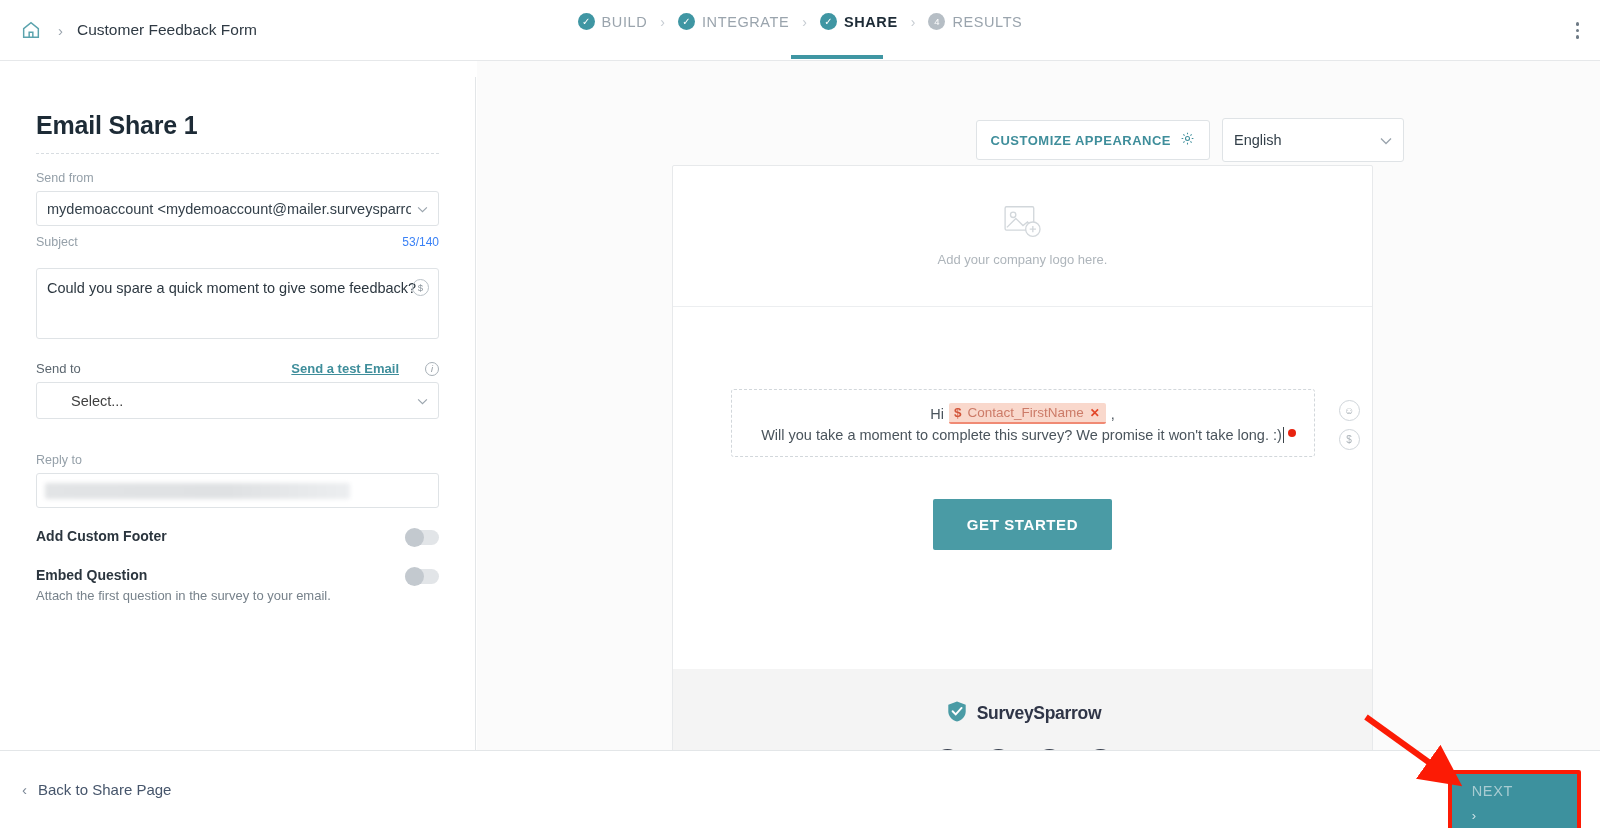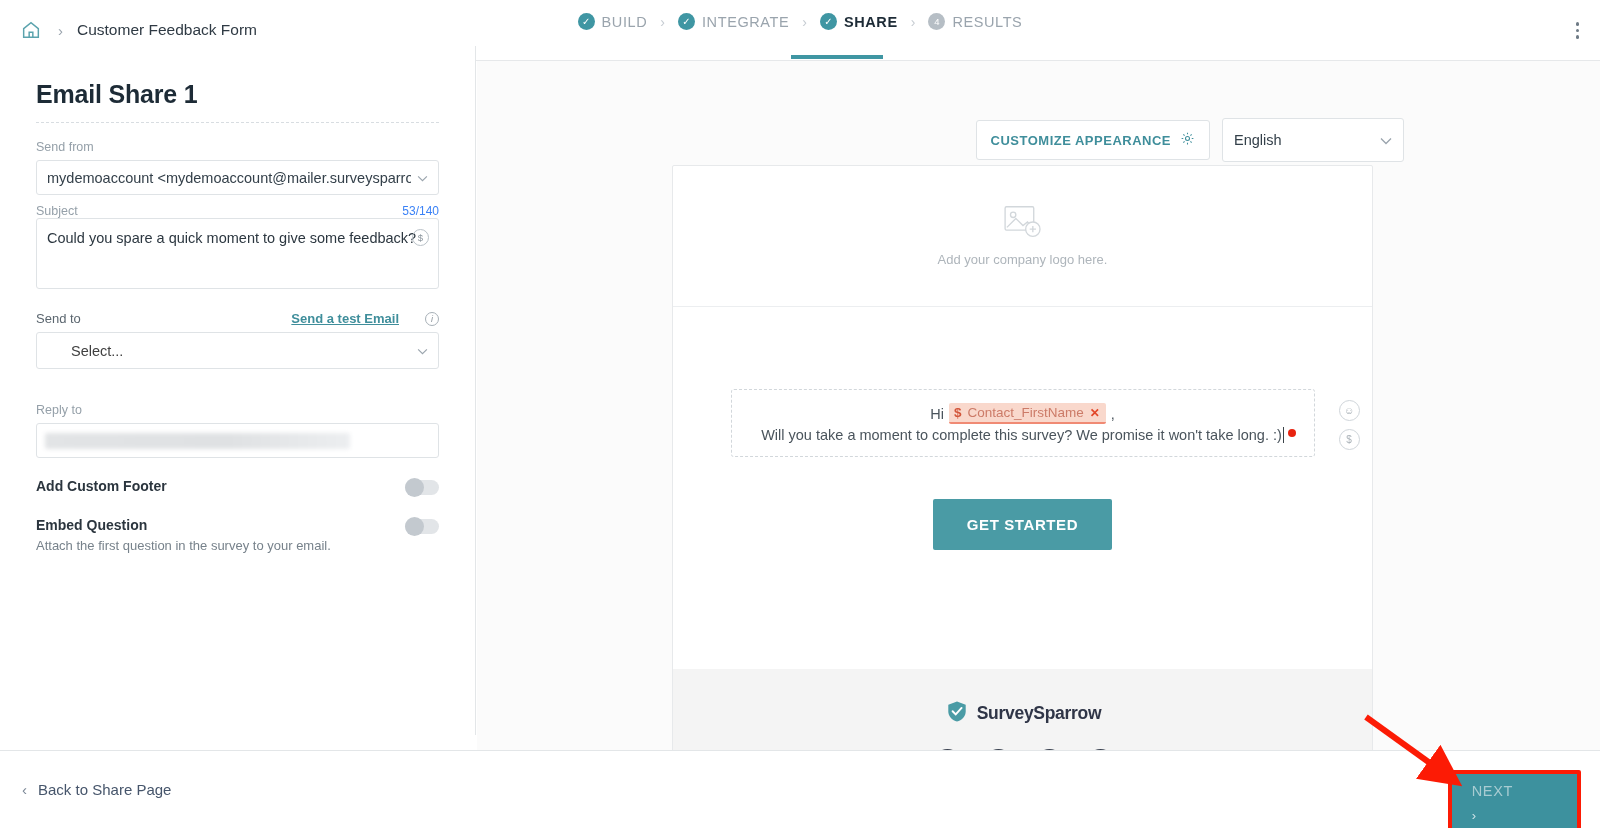--- a/index.html
+++ b/index.html
@@ -41,41 +41,41 @@
   }
   .kebab {
     position: absolute; right: 18px; top: 19px;
     display: flex; flex-direction: column; gap: 3px; align-items: center;
     padding: 3px;
   }
   .kebab i { width: 3.5px; height: 3.5px; background: #6e7a85; border-radius: 50%; display: block; }
 
   
   .left {
-    position: absolute; left: 0; top: 46px; width: 476px; height: 689px;
+    position: absolute; left: 0; top: 77px; width: 476px; height: 689px;
     background: #fff; border-right: 1px solid #e3e6e8; padding: 34px 36px 0 36px;
   }
   .panel-title { font-size: 25px; font-weight: bold; color: #1d2b36; letter-spacing: -0.2px; }
   .title-rule { margin-top: 13px; border-top: 1px dashed #d8dde1; }
 
   .fld { margin-top: 17px; }
   .fld-label { font-size: 12.5px; color: #95a0a9; display: flex; justify-content: space-between; align-items: baseline; }
   .fld-label .count { font-size: 12px; color: #3b82f6; }
 
   .input-box {
     margin-top: 6px; height: 35px; border: 1px solid #dfe3e6; border-radius: 3px;
     display: flex; align-items: center; padding: 0 10px;
     font-size: 14.5px; color: #34404a; background: #fff;
   }
   .input-box .val { flex: 1; overflow: hidden; white-space: nowrap; }
   .input-box .val.placeholder { color: #404040; margin-left: 24px; }
   .chev { color: #9aa4ad; font-size: 12px; margin-left: 6px; }
 
   .textarea-box {
-    margin-top: 0; height: 71px; border: 1px solid #dfe3e6; border-radius: 3px;
+    margin-top: 19px; height: 71px; border: 1px solid #dfe3e6; border-radius: 3px;
     padding: 11px 10px 0 10px; position: relative;
     font-size: 14.5px; color: #2c3740; background: #fff;
   }
   .tag-ico {
     position: absolute; right: 9px; top: 10px;
     width: 17px; height: 17px; border-radius: 50%; border: 1px solid #b9c1c7;
     display: flex; align-items: center; justify-content: center;
     font-size: 9.5px; color: #8b959d;
   }
 

